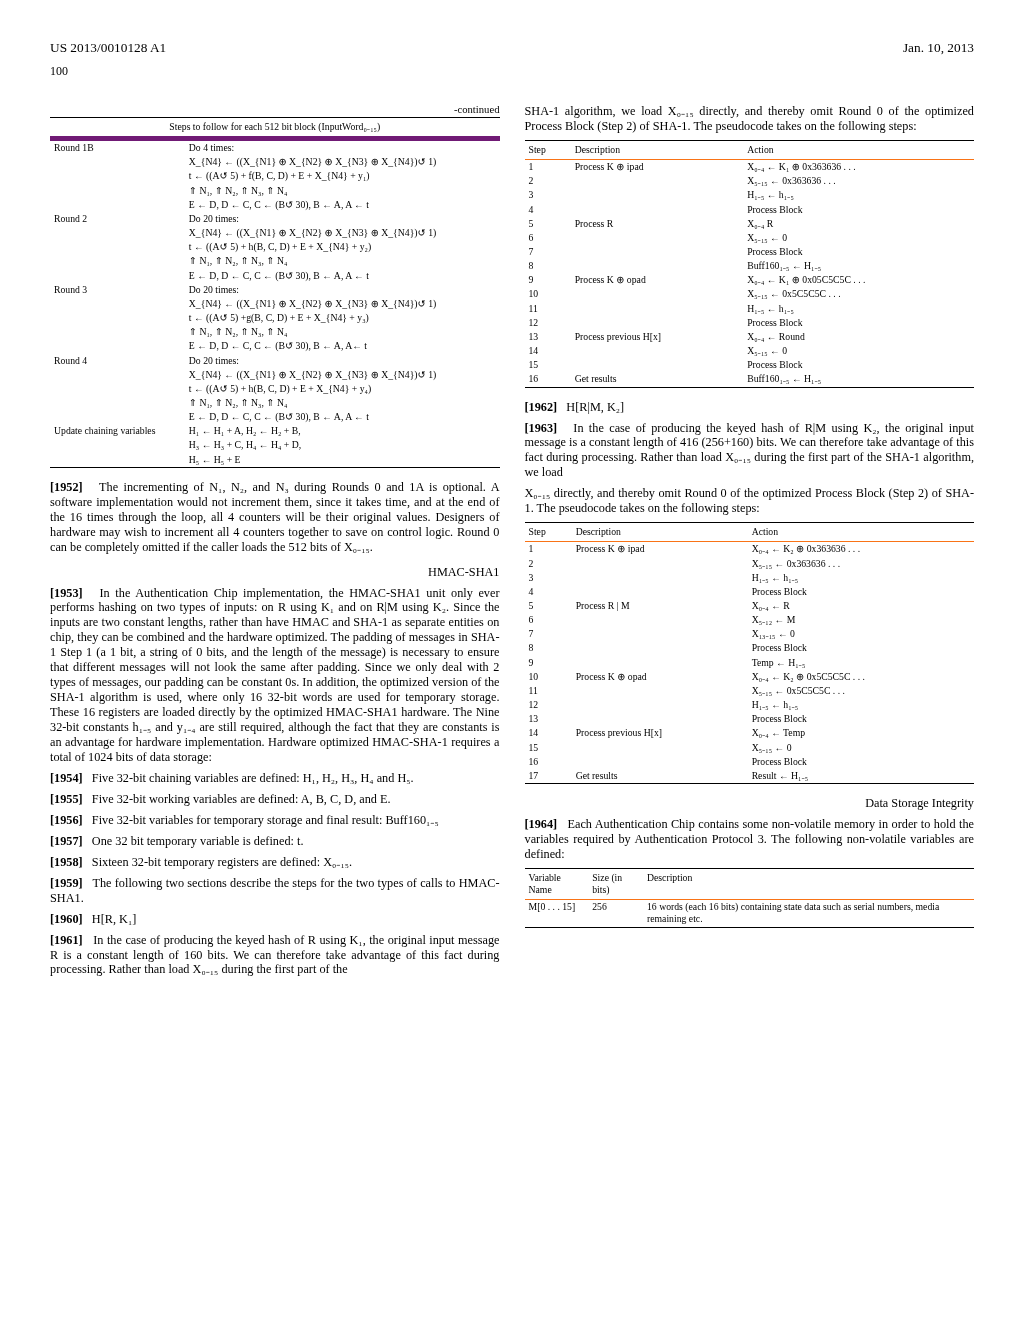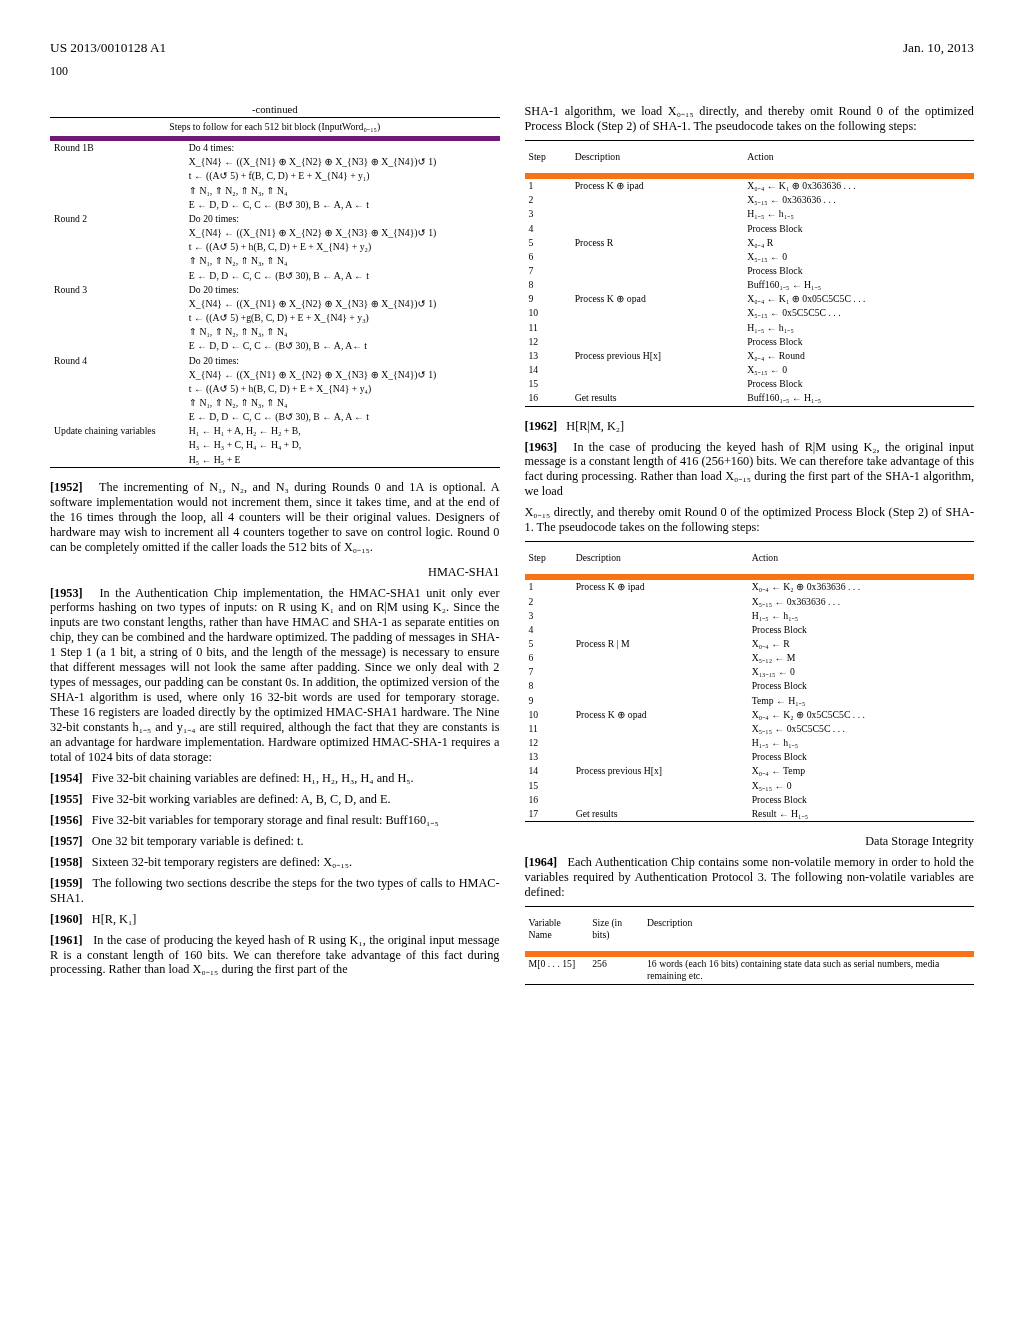--- a/index.html
+++ b/index.html
@@ -38,22 +38,22 @@
     border-collapse: collapse;
     margin-bottom: 12px;
   }
   .tbl .titlecell {
     text-align: center;
     border-bottom: 5px solid #701a75;
     padding: 3px 0;
     font-size: 7.3pt;
   }
   .tbl .hdr {
-    border-bottom: 6px solid #f97316;
-    padding: 10px 4px;
+    border-bottom: 1px solid #f97316;
+    padding: 3px 4px;
     text-align: left;
     margin-top: 48px;
   }
   .tbl td {
     padding: 1px 4px;
     vertical-align: top;
     line-height: 1.25;
   }
   .para {
     text-align: justify;
@@ -63,21 +63,21 @@
   }
   .para .num {
     font-weight: bold;
   }
   .section {
     margin: 10px 0 6px 0;
     font-size: 9.2pt;
     text-align: right;
   }
   .continued {
-    text-align:center;
+    text-align:right;
     font-size:8pt;
     margin-bottom:2px;
   }
 </style>
 </head>
 <body>
 
 <div class="header">
   <span>US 2013/0010128 A1</span>
   <span>Jan. 10, 2013</span>

